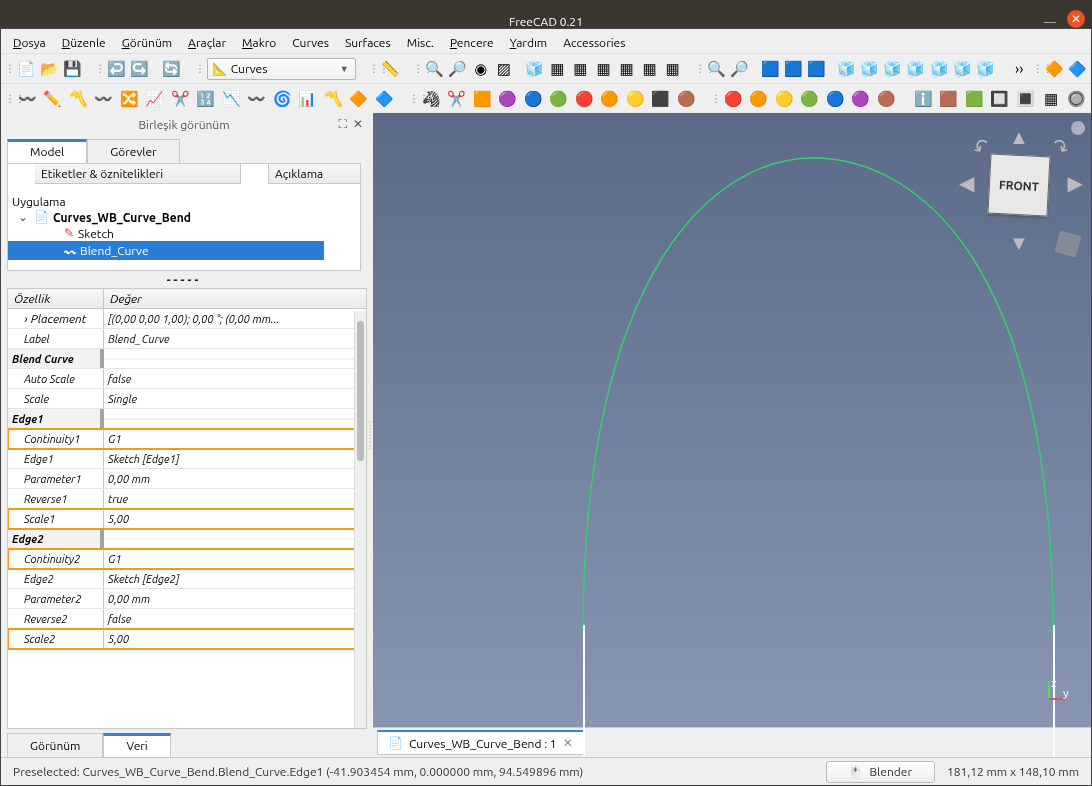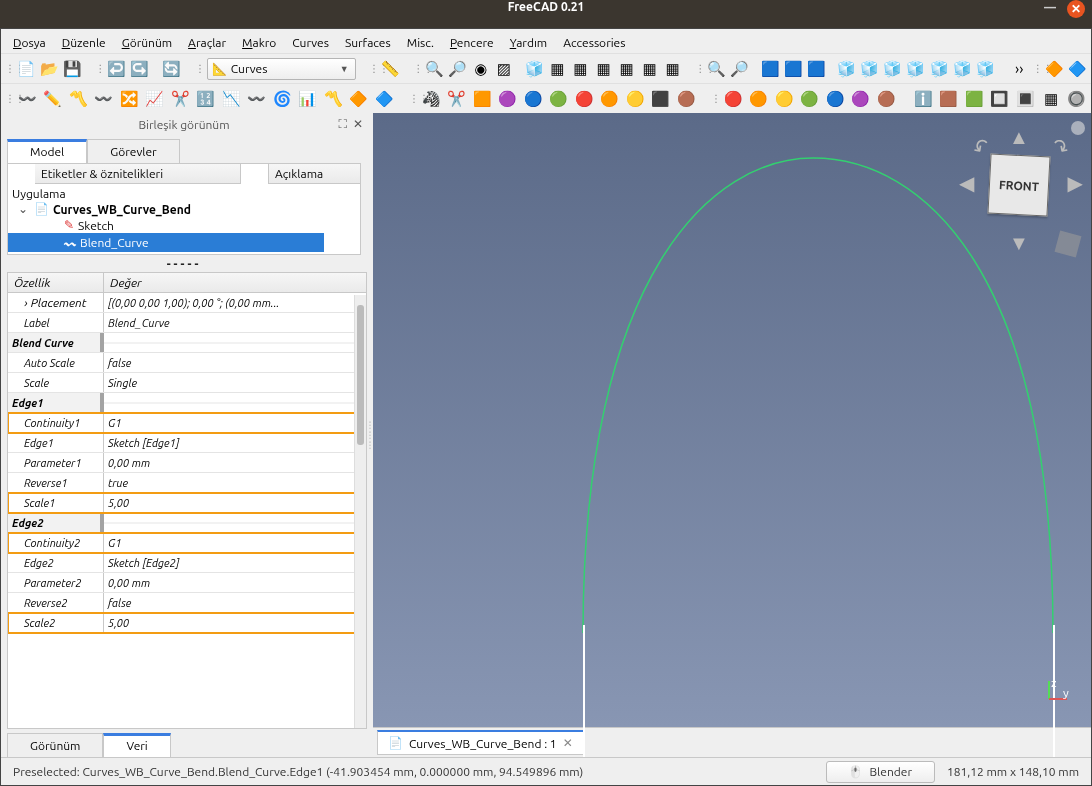--- a/index.html
+++ b/index.html
@@ -1,18 +1,18 @@
 <!DOCTYPE html>
 <html><head>
 <meta charset="utf-8">
 <style>
 * { margin: 0; padding: 0; box-sizing: border-box; font-family: "Segoe UI", "Ubuntu", sans-serif; font-size: 12px; }
 body { background: #5c554d; width: 1092px; height: 786px; overflow: hidden; }
 .window { width: 100%; height: 100%; display: flex; flex-direction: column; }
-.titlebar { height: 28px; background: #3b362f; color: #fff; display: flex; align-items: flex-start; justify-content: center; position: relative; font-weight: bold; }
+.titlebar { height: 28px; background: #3b362f; color: #fff; display: flex; align-items: flex-end; justify-content: center; position: relative; font-weight: normal; }
 .titlebar .close { position: absolute; right: 7px; width: 18px; height: 18px; background: #e95420; border-radius: 50%; display: flex; align-items: center; justify-content: center; color: #fff; font-size: 12px; }
 .titlebar .min { position: absolute; right: 36px; color: #ccc; }
 .client { background: #efefef; flex: 1; display: flex; flex-direction: column; border: 1px solid #444; }
 .menubar { height: 24px; display: flex; align-items: center; padding: 3px 12px 0 12px; gap: 16px; background: #efefef; }
 .menubar span { text-decoration: none; }
 .menubar span u { text-decoration: underline; }
 .toolbar-row { height: 30px; display: flex; align-items: center; padding: 2px 4px; gap: 4px; background: #efefef; border-top: 1px solid #e0e0e0; flex-wrap: nowrap; overflow: hidden; }
 .toolbar-row .grip { width: 8px; color: #888; font-size: 10px; }
 .toolbar-row .tb { width: 22px; height: 22px; display: flex; align-items: center; justify-content: center; font-size: 15px; border-radius: 2px; }
 .wb-select { width: 170px; height: 22px; border: 1px solid #b5b5b5; background: linear-gradient(#fff,#eee); display: flex; align-items: center; padding: 0 6px 0 4px; gap: 4px; border-radius: 2px; }
@@ -22,21 +22,21 @@
 .panel-hdr { height: 22px; display: flex; align-items: center; justify-content: center; background: #efefef; color: #555; position: relative; font-size: 12px; }
 .panel-hdr .wbtns { position: absolute; right: 4px; display: flex; gap: 6px; color: #555; }
 .tabs { height: 28px; display: flex; align-items: end; padding: 0 6px; }
 .tab { padding: 5px 22px; border: 1px solid #c8c8c8; border-bottom: none; background: #efefef; }
 .tab.active { background: #fff; border-top: 3px solid #3a7de0; padding-top: 3px; }
 .tree-area { border: 1px solid #c8c8c8; margin: 0 6px; background: #fff; }
 .tree-hdr-row { display: flex; }
 .tree-hdr { background: linear-gradient(#f6f6f6,#eaeaea); border: 1px solid #c8c8c8; padding: 3px 6px; border-top: none; margin-left: 27px; }
 .tree-hdr:first-child { flex: 0 0 206px; border-left: none; }
 .tree-hdr:last-child { flex: 1; border-right: none; }
-.tree { padding: 2px 0; }
+.tree { padding: 10px 0; }
 .trow { padding: 1px 6px 1px 16px; display: flex; align-items: center; gap: 4px; }
 .trow .expand { width: 12px; color: #555; }
 .trow.selected { background: #2a7dd6; color: #fff; margin: 0 36px 0 0; padding-left: 56px; }
 .dashes { text-align: center; color: #222; letter-spacing: 3px; font-weight: bold; padding: 2px 0; }
 .prop-area { flex: 1; display: flex; flex-direction: column; margin: 0 0 0 6px; background: #fff; border: 1px solid #c8c8c8; position: relative; font-style: italic; }
 .prop-hdr-row { display: flex; }
 .prop-hdr { background: linear-gradient(#f6f6f6,#eaeaea); border-right: 1px solid #c8c8c8; border-bottom: 1px solid #c8c8c8; padding: 3px 6px; }
 .prop-hdr:first-child { flex: 0 0 96px; }
 .prop-hdr:last-child { flex: 1; border-right: none; }
 .prop-body { flex: 1; overflow: hidden; }

